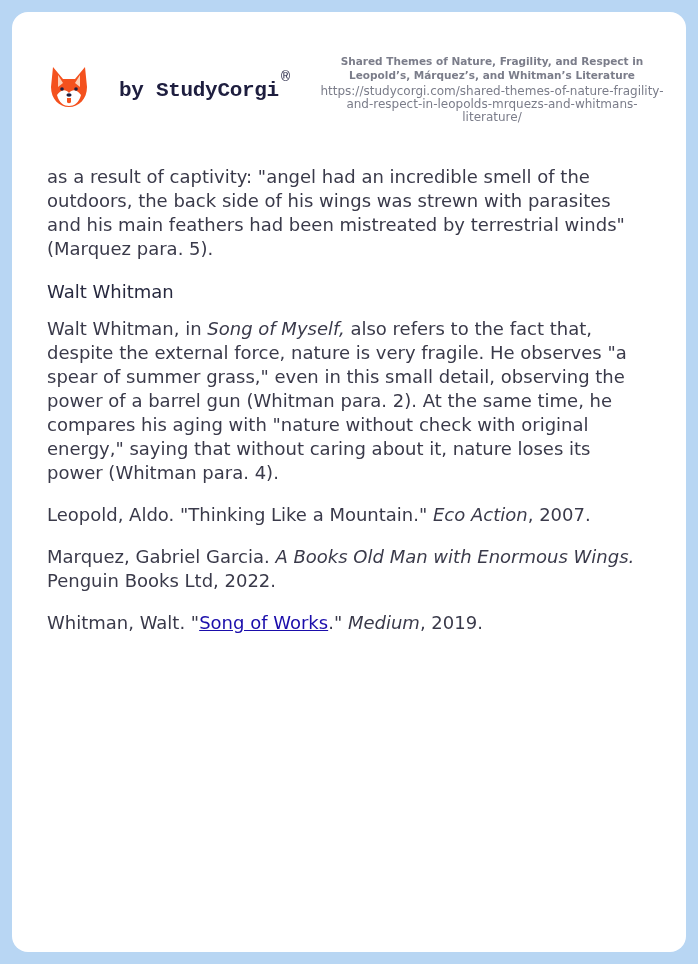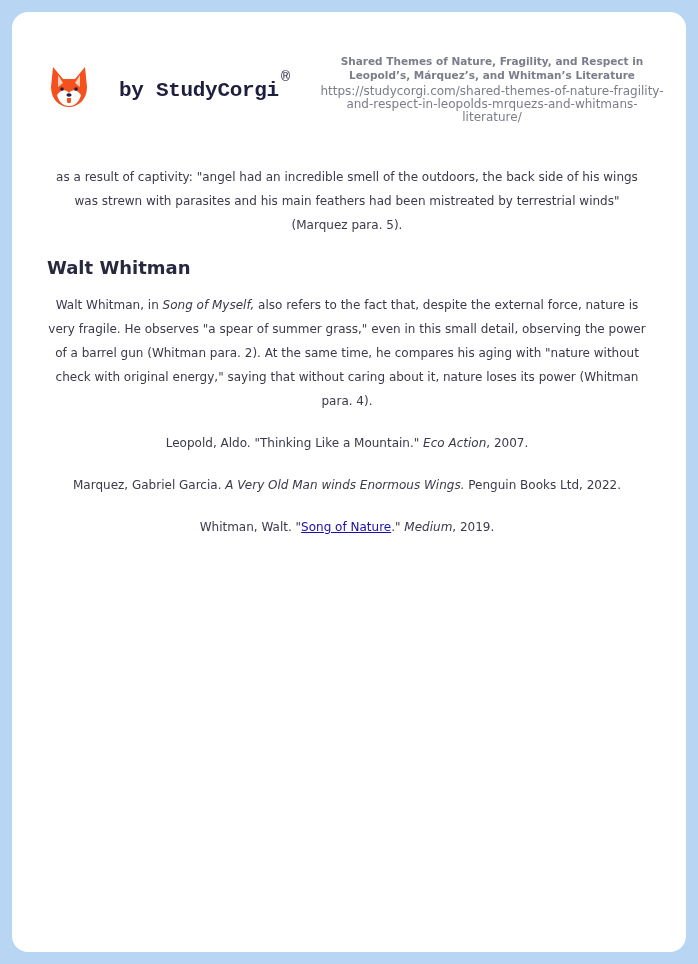--- a/index.html
+++ b/index.html
@@ -20,22 +20,22 @@
   .reg { font-size: 15px; vertical-align: top; position: relative; top: -10px; margin-left: 2px; font-weight: normal; color: #1e1e3f; }
   .header-right {
     position: absolute; right: 31px; top: 54px; width: 350px; text-align: center;
   }
   .doc-title { font-family: "DejaVu Sans", sans-serif; font-weight: bold; font-size: 10.5px; line-height: 14px; color: #7b7d8a; }
   .doc-url { font-family: "DejaVu Sans", sans-serif; font-size: 12px; line-height: 13px; color: #7b7d8a; margin-top: 3px; }
   .content {
     position: absolute; left: 47px; top: 165px; width: 600px;
     font-family: "DejaVu Sans", sans-serif; color: #3a3a4a;
   }
-  p { margin: 0 0 18px 0; font-size: 12px; line-height: 24px; text-align: center; }
-  h2 { margin: 16px 0 12px 0; font-size: 18px; line-height: 26px; color: #27293f; font-weight: bold; }
+  p { margin: 0 0 18px 0; font-size: 18px; line-height: 24px; }
+  h2 { margin: 16px 0 12px 0; font-size: 18px; line-height: 26px; color: #27293f; font-weight: normal; }
   em { }
   a { color: #1a0dab; text-decoration: underline; }
   .cite { margin-bottom: 18px; }
 </style>
 </head>
 <body>
 
 <div class="card"></div>
 
 <div class="logo">
@@ -58,15 +58,15 @@
 </div>
 
 <div class="content">
   <p>as a result of captivity: "angel had an incredible smell of the outdoors, the back side of his wings was strewn with parasites and his main feathers had been mistreated by terrestrial winds" (Marquez para. 5).</p>
 
   <h2>Walt Whitman</h2>
   <p><span>Walt Whitman, in </span><em>Song of Myself,</em><span> also refers to the fact that, despite the external force, nature is very fragile. He observes "a spear of summer grass," even in this small detail, observing the power of a barrel gun (Whitman para. 2). At the same time, he compares his aging with "nature without check with original energy," saying that without caring about it, nature loses its power (Whitman para. 4).</span></p>
 
 
   <p class="cite"><span>Leopold, Aldo. "Thinking Like a Mountain." </span><em>Eco Action</em><span>, 2007.</span></p>
-  <p class="cite"><span>Marquez, Gabriel Garcia. </span><em>A Very Old Man winds Enormous Wings.</em><span> Penguin Books Ltd, 2022.</span></p>
-  <p class="cite"><span>Whitman, Walt. "</span><a>Song of Nature</a><span>." </span><em>Medium</em><span>, 2019.</span></p>
+  <p class="cite"><span>Marquez, Gabriel Garcia. </span><em>A Books Old Man with Enormous Wings.</em><span> Penguin Books Ltd, 2022.</span></p>
+  <p class="cite"><span>Whitman, Walt. "</span><a>Song of Works</a><span>." </span><em>Medium</em><span>, 2019.</span></p>
 </div>
 
 </body></html>

